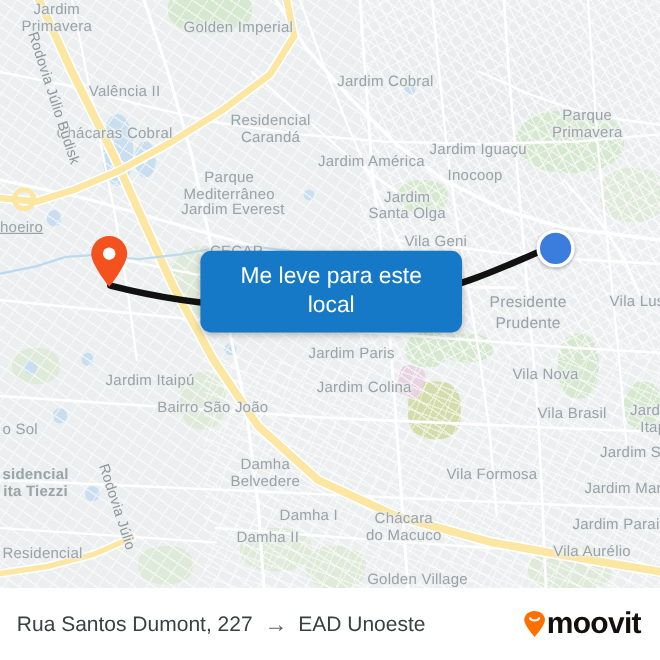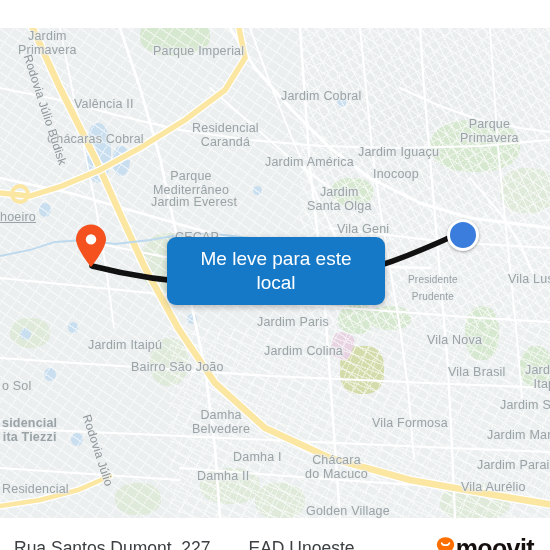--- a/index.html
+++ b/index.html
@@ -1,21 +1,21 @@
 <!DOCTYPE html>
 <html><head>
 <meta charset="utf-8">
 <style>
   html,body{margin:0;padding:0;}
   body{
     width:550px;height:550px;overflow:hidden;
     font-family:"Liberation Sans","DejaVu Sans",sans-serif;
     background:#ffffff;
   }
-  #app{position:relative;width:550px;height:400px;margin-top:28px;}
+  #app{position:relative;width:550px;height:400px;}
 
   
   #map{
     position:absolute;left:0;top:0;width:550px;height:490px;
     background:#eceff0;
     overflow:hidden;
   }
   
   .landmass{position:absolute;left:0;top:0;width:100%;height:100%;
     background:
@@ -53,21 +53,21 @@
     position:absolute;
     color:#9aa3a6;
     font-size:12.5px;
     line-height:13.5px;
     white-space:pre;
     letter-spacing:.2px;
     text-shadow:
       0 0 3px #eceff0, 0 0 3px #eceff0, 0 0 2px #eceff0, 1px 0 2px #eceff0, -1px 0 2px #eceff0;
     pointer-events:none;
   }
-  .lbl.big{font-size:10px;line-height:17px;color:#99a2a5;}
+  .lbl.big{font-size:13px;line-height:17px;color:#99a2a5;}
   .lbl.road{color:#8e9699;font-size:12px;}
   .lbl.ctr{text-align:center;}
 
   
   svg.route{position:absolute;left:0;top:0;width:550px;height:490px;}
 
   
   .pin{position:absolute;width:34px;height:44px;}
   
   .dest{
@@ -205,21 +205,21 @@
       <circle cx="20" cy="166" r="8" fill="none" stroke="#fbe6a2" stroke-width="4"></circle>
     </svg>
 
     <svg class="route" viewBox="0 0 550 490">
       <path d="M92 238 C 170 258, 260 262, 330 250 C 385 240, 425 220, 458 206" fill="none" stroke="#111111" stroke-width="5.5" stroke-linecap="round"></path>
     </svg>
 
     <div id="label-layer">
         <div class="lbl ctr" style="left: 18px; top: 2px;">Jardim
 Primavera</div>
-        <div class="lbl ctr" style="left: 153px; top: 17px;">Parque Imperial</div>
+        <div class="lbl ctr" style="left: 153px; top: 17px;">Golden Imperial</div>
         <div class="lbl ctr" style="left: 281px; top: 62px;">Jardim Cobral</div>
         <div class="lbl ctr" style="left: 460px; top: 90px;">Parque
 Primavera</div>
         <div class="lbl ctr" style="left: 74px; top: 70px;">Valência II</div>
         <div class="lbl ctr" style="left: 192px; top: 94px;">Residencial
 Carandá</div>
         <div class="lbl ctr" style="left: 358px; top: 118px;">Jardim Iguaçu</div>
         <div class="lbl ctr" style="left: 265px; top: 128px;">Jardim América</div>
         <div class="lbl ctr" style="left: 47px; top: 105px;">Chácaras Cobral</div>
         <div class="lbl ctr" style="left: 373px; top: 140px; text-align: right;">Inocoop</div>

